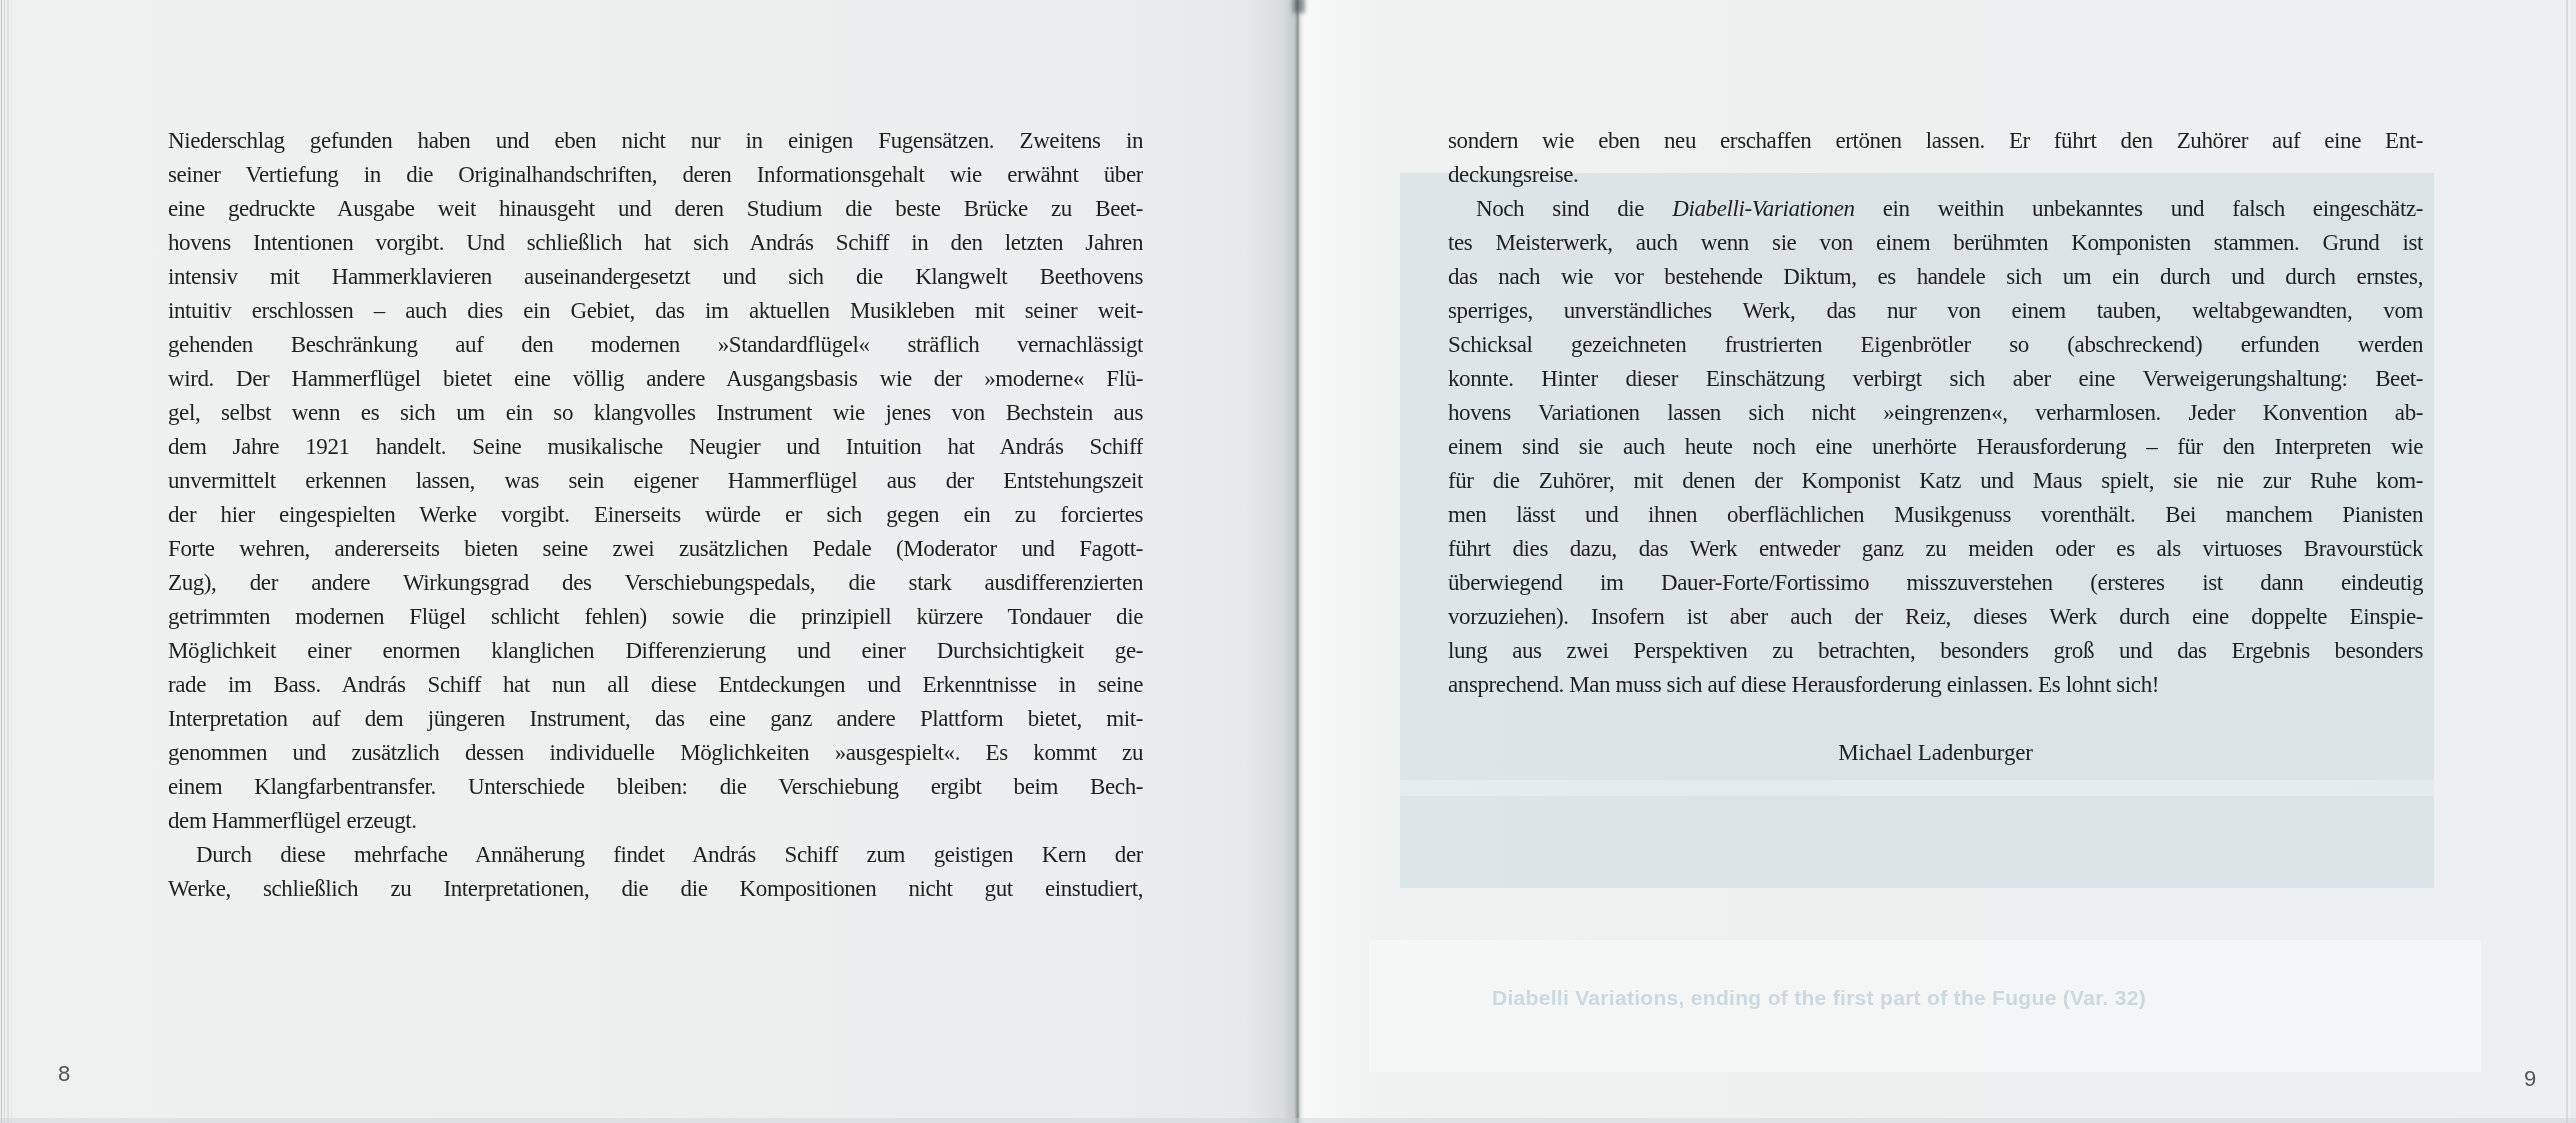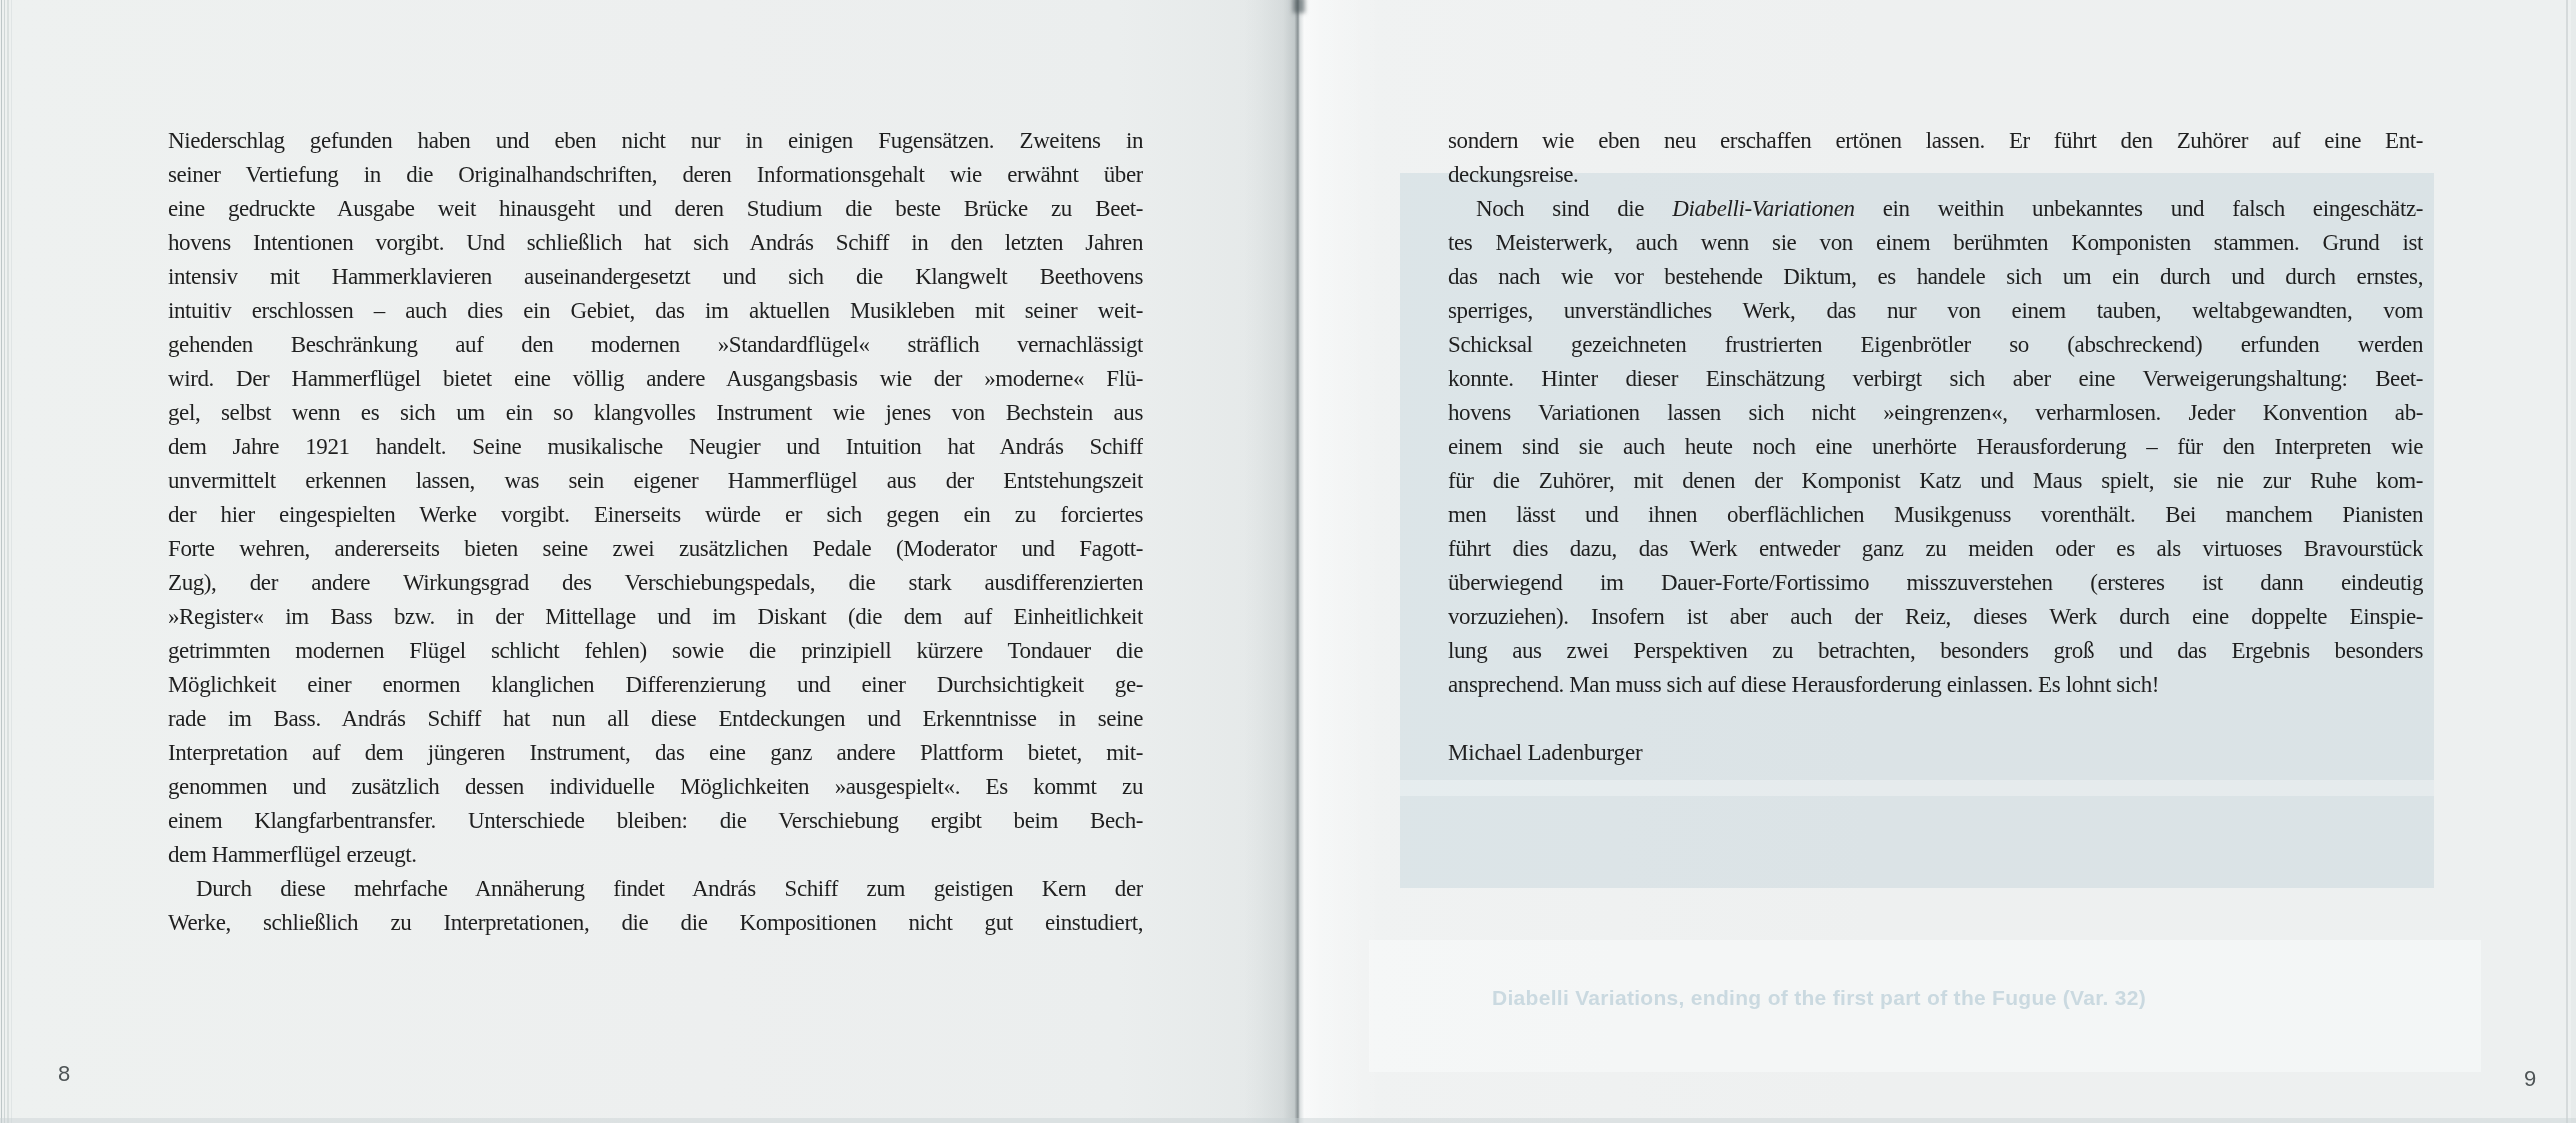--- a/index.html
+++ b/index.html
@@ -114,21 +114,21 @@
     white-space: normal;
   }
   .line.flush { text-align-last: left; }
   .line.indent { text-indent: 28px; }
   .line i { font-style: italic; }
 
   .signature {
     margin-top: 34px;
     height: 34px;
     line-height: 34px;
-    text-align: left;
+    text-align: center;
     color: #1f1f1f;
     font-size: 23px;
     letter-spacing: -0.2px;
   }
 
   .ghost-caption {
     position: absolute;
     left: 1492px; top: 986px;
     width: 964px;
     font-family: "Liberation Sans", sans-serif;
@@ -163,21 +163,20 @@
         <div class="line"><span>intensiv mit Hammerklavieren auseinandergesetzt und sich die Klangwelt Beethovens</span></div>
         <div class="line"><span>intuitiv erschlossen – auch dies ein Gebiet, das im aktuellen Musikleben mit seiner weit-</span></div>
         <div class="line"><span>gehenden Beschränkung auf den modernen »Standardflügel« sträflich vernachlässigt</span></div>
         <div class="line"><span>wird. Der Hammerflügel bietet eine völlig andere Ausgangsbasis wie der »moderne« Flü-</span></div>
         <div class="line"><span>gel, selbst wenn es sich um ein so klangvolles Instrument wie jenes von Bechstein aus</span></div>
         <div class="line"><span>dem Jahre 1921 handelt. Seine musikalische Neugier und Intuition hat András Schiff</span></div>
         <div class="line"><span>unvermittelt erkennen lassen, was sein eigener Hammerflügel aus der Entstehungszeit</span></div>
         <div class="line"><span>der hier eingespielten Werke vorgibt. Einerseits würde er sich gegen ein zu forciertes</span></div>
         <div class="line"><span>Forte wehren, andererseits bieten seine zwei zusätzlichen Pedale (Moderator und Fagott-</span></div>
         <div class="line"><span>Zug), der andere Wirkungsgrad des Verschiebungspedals, die stark ausdifferenzierten</span></div>
-        <div class="line"><span>»Register« im Bass bzw. in der Mittellage und im Diskant (die dem auf Einheitlichkeit</span></div>
         <div class="line"><span>getrimmten modernen Flügel schlicht fehlen) sowie die prinzipiell kürzere Tondauer die</span></div>
         <div class="line"><span>Möglichkeit einer enormen klanglichen Differenzierung und einer Durchsichtigkeit ge-</span></div>
         <div class="line"><span>rade im Bass. András Schiff hat nun all diese Entdeckungen und Erkenntnisse in seine</span></div>
         <div class="line"><span>Interpretation auf dem jüngeren Instrument, das eine ganz andere Plattform bietet, mit-</span></div>
         <div class="line"><span>genommen und zusätzlich dessen individuelle Möglichkeiten »ausgespielt«. Es kommt zu</span></div>
         <div class="line"><span>einem Klangfarbentransfer. Unterschiede bleiben: die Verschiebung ergibt beim Bech-</span></div>
         <div class="line flush"><span>dem Hammerflügel erzeugt.</span></div>
         <div class="line indent"><span>Durch diese mehrfache Annäherung findet András Schiff zum geistigen Kern der</span></div>
         <div class="line"><span>Werke, schließlich zu Interpretationen, die die Kompositionen nicht gut einstudiert,</span></div>
       </div>

